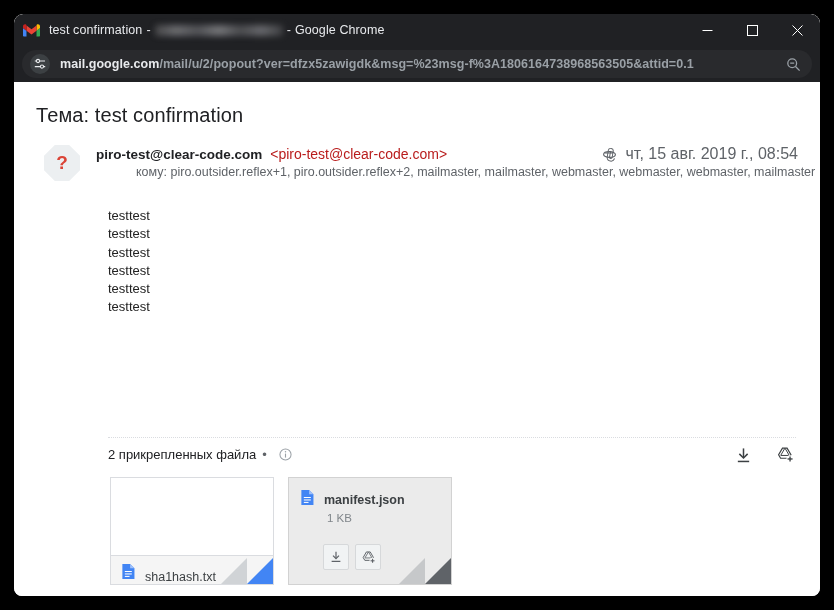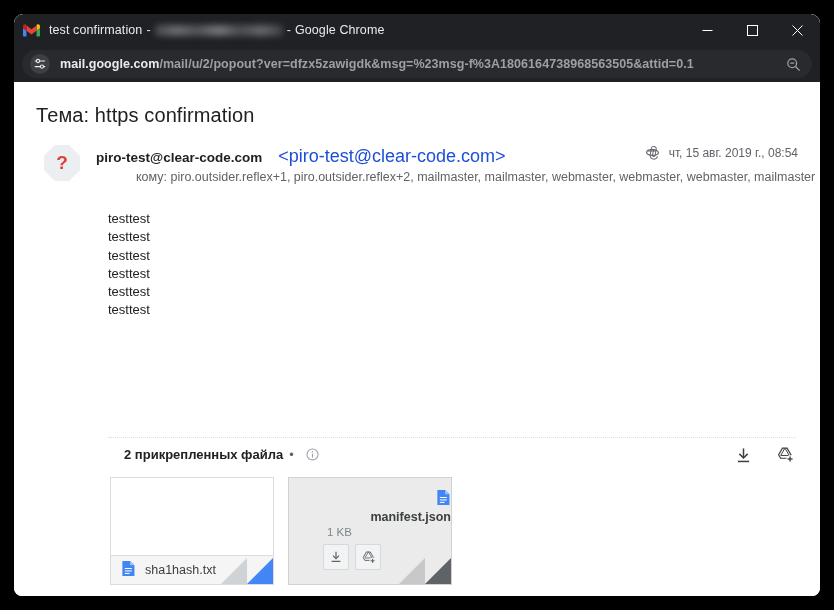--- a/index.html
+++ b/index.html
@@ -157,21 +157,21 @@
   #header-text {
     margin-left: 16px;
     padding-top: 2px;
   }
   #from-line {
     font-size: 13.5px;
     color: #202124;
     white-space: nowrap;
   }
   #from-name { font-weight: bold; text-align: right; }
-  #from-addr { color: #1d4ed8; font-size: 18px; margin-left: 16px; }
+  #from-addr { color: #b91c1c; font-size: 14px; margin-left: 8px; }
   #to-line {
     margin-top: 3px;
     font-size: 12.5px;
     color: #5f6368;
     white-space: nowrap;
     display: flex;
     align-items: center;
     padding-left: 40px;
   }
   #to-caret {
@@ -181,21 +181,21 @@
     border-left: 4px solid transparent;
     border-right: 4px solid transparent;
     border-top: 4px solid #5f6368;
   }
   #header-right {
     position: absolute;
     right: 22px; top: 18px;
     display: flex;
     align-items: center;
     color: #5f6368;
-    font-size: 12px;
+    font-size: 16px;
     white-space: nowrap;
     justify-content: flex-end;
   }
   #attach-clip-icon { margin-right: 9px; display: flex; align-items: center; }
 
   
   #msg-body {
     padding: 26px 0 0 94px;
     font-size: 13px;
     color: #222222;
@@ -212,21 +212,21 @@
 
   
   #attach-header {
     position: absolute;
     left: 94px; top: 365px;
     display: flex;
     align-items: center;
     font-size: 13px;
     color: #202124;
   }
-  #attach-count { font-weight: bold; margin-left: 16px; }
+  #attach-count { font-weight: normal; }
   #attach-dot { margin: 0 6px; color: #5f6368; }
   #attach-scanned { color: #5f6368; }
   #info-icon { margin-left: 6px; display: flex; align-items: center; color: #9aa0a6; }
 
   #attach-actions {
     position: absolute;
     right: 24px; top: 362px;
     display: flex;
     gap: 20px;
     color: #3c4043;
@@ -246,21 +246,21 @@
     border: 1px solid #dadce0;
     background: #ffffff;
     overflow: hidden;
   }
   .card-preview { height: 77px; background: #ffffff; }
   .card-footer {
     height: 29px;
     border-top: 1px solid #dadce0;
     background: #f5f5f5;
     display: flex;
-    align-items: center;
+    align-items: flex-end;
     padding-left: 10px;
   }
   .card-footer .fname {
     font-size: 12.5px;
     color: #3c4043;
     margin-left: 9px;
     white-space: nowrap;
     overflow: hidden;
   }
   .corner-blue, .corner-gray {
@@ -280,23 +280,22 @@
     border-left: 26px solid transparent;
   }
 
   
   .card.hover {
     background: #ebebeb;
     border-color: #d2d2d2;
   }
   .card.hover .card-head {
     display: flex;
-    align-items: flex-end;
+    align-items: center;
     padding: 11px 0 0 11px;
-    flex-direction: column;
   }
   .card.hover .hname {
     font-size: 12.5px;
     font-weight: bold;
     color: #3c4043;
     margin-left: 9px;
     white-space: nowrap;
   }
   .card.hover .hsize {
     font-size: 11.5px;
@@ -414,21 +413,21 @@
             <circle cx="6.2" cy="6.2" r="4.4" fill="none" stroke="#9aa0a6" stroke-width="1.3"></circle>
             <line x1="9.5" y1="9.5" x2="13.6" y2="13.6" stroke="#9aa0a6" stroke-width="1.3"></line>
             <line x1="4.2" y1="6.2" x2="8.2" y2="6.2" stroke="#9aa0a6" stroke-width="1.3"></line>
           </svg>
         </div>
       </div>
     </div>
 
     <div id="page">
 
-      <div id="subject">Тема: https confirmation</div>
+      <div id="subject">Тема: test confirmation</div>
 
       <div id="msg-header">
         <div id="avatar">
           <span>?</span>
         </div>
         <div id="header-text">
           <div id="from-line">
             <span id="from-name">piro-test@clear-code.com</span><span id="from-addr">&lt;piro-test@clear-code.com&gt;</span>
           </div>
           <div id="to-line">

